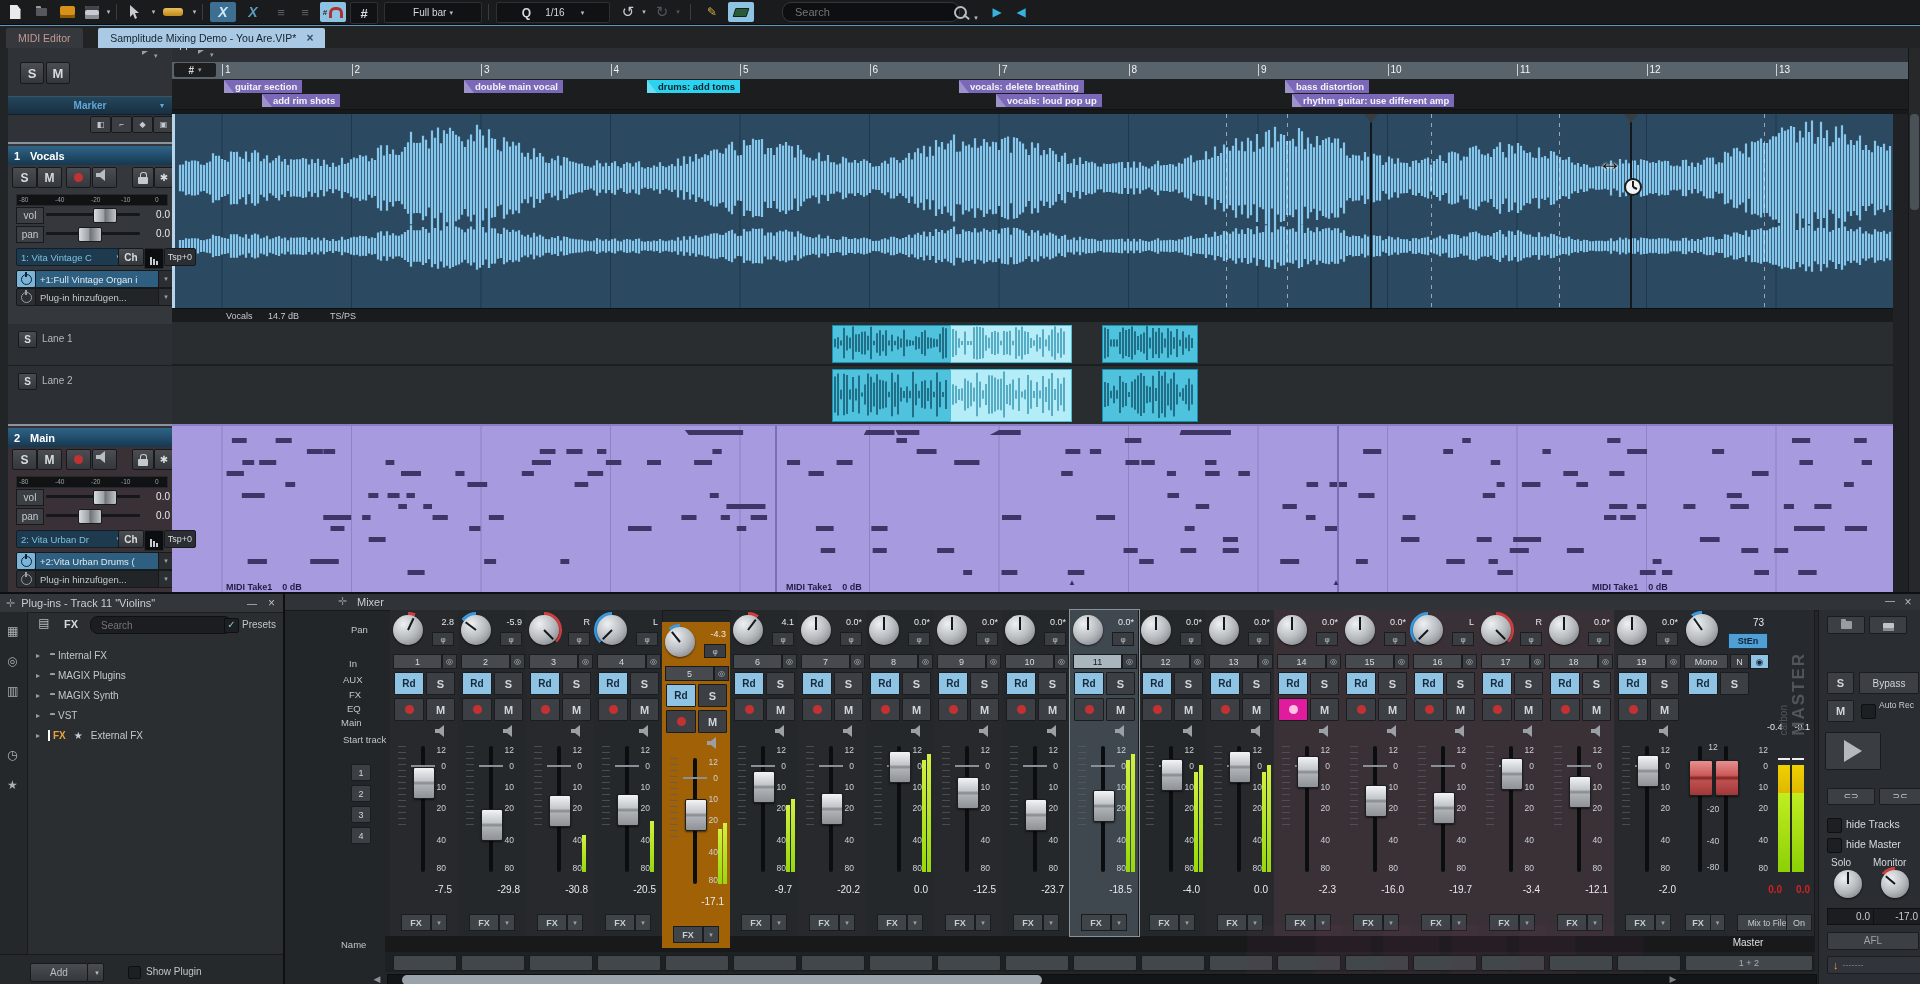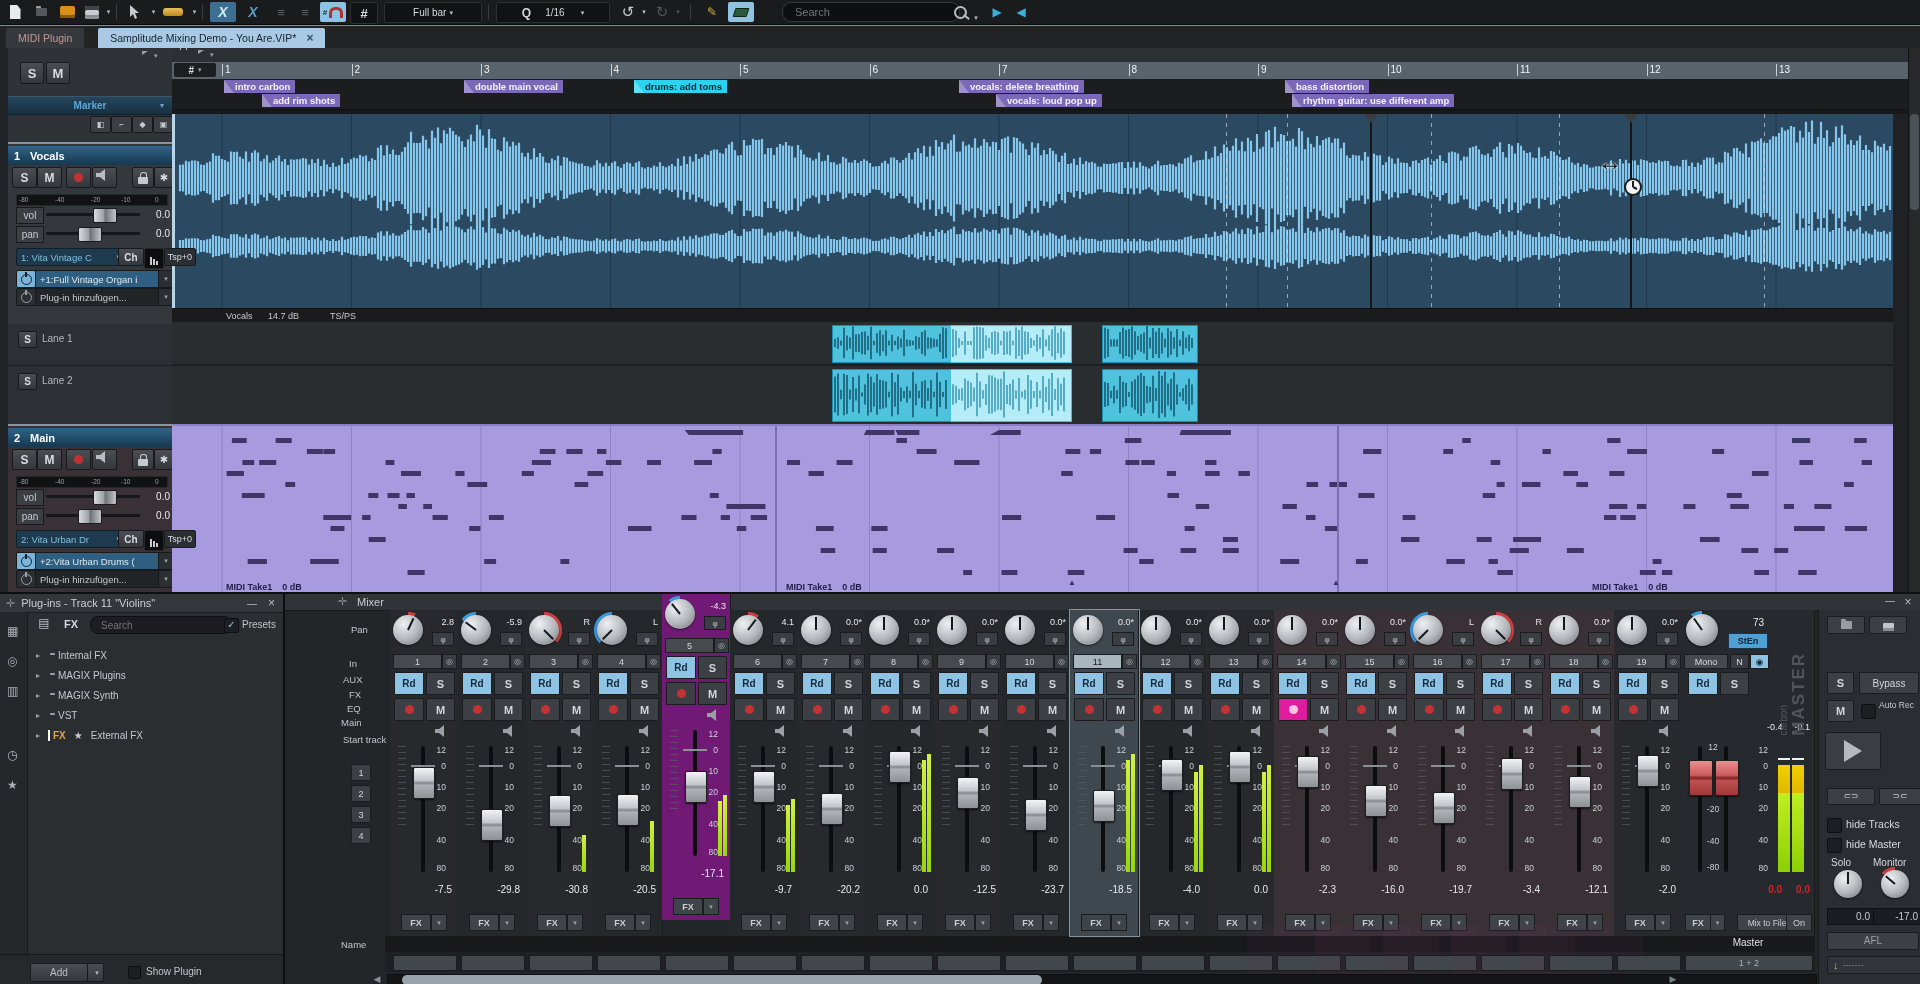--- a/index.html
+++ b/index.html
@@ -137,21 +137,21 @@
     <div class="tbtn" style="left:988px;width:18px;">
         <span style="color:#38b0e0;font-size:12px;">▶</span>
       </div>
     <div class="tbtn" style="left:1012px;width:18px;">
         <span style="color:#38b0e0;font-size:12px;">◀</span>
       </div>
   </div>
 
   <div id="tabbar" class="ab" style="left:0;top:25px;width:1920px;height:23px;background:#212325;border-top:1px solid #5f98bc;">
       <div style="position: absolute; left: 6px; top: 2px; height: 20px; display: flex; align-items: center; padding: 0px 12px; border-radius: 2px 2px 0px 0px; font-size: 10.5px; background: rgb(53, 56, 60); color: rgb(196, 154, 148);">
-        <div style="position: relative;">MIDI Plugin</div>
+        <div style="position: relative;">MIDI Editor</div>
       </div>
       <div style="position: absolute; left: 98.2px; top: 2px; height: 20px; display: flex; align-items: center; padding: 0px 12px; border-radius: 2px 2px 0px 0px; font-size: 10.5px; background: rgb(169, 201, 228); color: rgb(22, 34, 44);">
         <div style="position: relative;">Samplitude Mixing Demo - You Are.VIP*</div>
         <div style="position: relative; margin-left: 10px; color: rgb(49, 80, 106); font-size: 12px; font-weight: bold;">×</div>
       </div>
     </div>
 
   <div id="leftstrip" class="ab" style="left:0;top:48px;width:8px;height:544px;background:#222527;border-right:1px solid #141618;"></div>
   <div id="trackpanel" class="ab" style="left:8px;top:48px;width:164px;height:544px;background:#2f3337;">
       <div class="btn2" style="position: absolute; left: 12px; top: 14px; width: 22px; height: 20px; font-size: 13px;">S</div>
@@ -319,23 +319,23 @@
         <div style="position: absolute; left: 1218.5px; top: 2px; width: 30px; height: 12px; color: rgb(242, 244, 246); font-size: 10px;">10</div>
         <div style="position: absolute; left: 1345px; top: 2px; width: 1px; height: 12px; background: rgb(232, 235, 238); opacity: 0.8;"></div>
         <div style="position: absolute; left: 1348px; top: 2px; width: 30px; height: 12px; color: rgb(242, 244, 246); font-size: 10px;">11</div>
         <div style="position: absolute; left: 1474.5px; top: 2px; width: 1px; height: 12px; background: rgb(232, 235, 238); opacity: 0.8;"></div>
         <div style="position: absolute; left: 1477.5px; top: 2px; width: 30px; height: 12px; color: rgb(242, 244, 246); font-size: 10px;">12</div>
         <div style="position: absolute; left: 1604px; top: 2px; width: 1px; height: 12px; background: rgb(232, 235, 238); opacity: 0.8;"></div>
         <div style="position: absolute; left: 1607px; top: 2px; width: 30px; height: 12px; color: rgb(242, 244, 246); font-size: 10px;">13</div>
       </div>
       <div style="position: absolute; left: 0px; top: 31px; width: 1736px; height: 14px; background: rgb(27, 29, 31);"></div>
       <div style="position: absolute; left: 0px; top: 45px; width: 1736px; height: 16px; background: rgb(27, 29, 31); border-bottom: 1px solid rgb(16, 18, 20);"></div>
-      <div class="flag" style="position: absolute; left: 52px; top: 32px;">intro carbon</div>
+      <div class="flag" style="position: absolute; left: 52px; top: 32px;">guitar section</div>
       <div class="flag" style="position: absolute; left: 292px; top: 32px;">double main vocal</div>
-      <div class="flag sel" style="position: absolute; left: 462px; top: 32px;">drums: add toms</div>
+      <div class="flag sel" style="position: absolute; left: 475px; top: 32px;">drums: add toms</div>
       <div class="flag" style="position: absolute; left: 787px; top: 32px;">vocals: delete breathing</div>
       <div class="flag" style="position: absolute; left: 1113px; top: 32px;">bass distortion</div>
       <div class="flag" style="position: absolute; left: 90px; top: 46px;">add rim shots</div>
       <div class="flag" style="position: absolute; left: 824px; top: 46px;">vocals: loud pop up</div>
       <div class="flag" style="position: absolute; left: 1120px; top: 46px;">rhythm guitar: use different amp</div>
       <div style="position: absolute; left: 0px; top: 66px; width: 1736px; height: 194px; background: rgb(43, 74, 97); overflow: hidden;">
         <div style="position: absolute; left: 0px; top: 0px; width: 3px; height: 194px; background: rgb(184, 212, 232);"></div>
         <svg width="1736" height="194" style="position: absolute; left: 0px; top: 0px;">
           <path d="M50 0V194M179.5 0V194M309 0V194M438.5 0V194M568 0V194M697.5 0V194M827 0V194M956.5 0V194M1086 0V194M1215.5 0V194M1345 0V194M1474.5 0V194M1604 0V194M1733.5 0V194" stroke="rgba(8,20,32,.35)" stroke-width="1" fill="none"></path>
           <path d="M8 50.8124961344283V77.1875038655717M8 126.08836033612303V137.91163966387697M11 50.62041313128351V77.37958686871649M11 126.00225416229951V137.9977458377005M14 46.781803761093755V81.21819623890624M14 124.28149823773168V139.71850176226832M17 47.79903130434648V80.20096869565353M17 124.73749679160359V139.2625032083964M20 46.59810265326015V81.40189734673984M20 124.19914946525455V139.80085053474545M23 46.44813334616778V81.55186665383222M23 124.13192184483383V139.86807815516616M26 47.3570572915641V80.6429427084359M26 124.5393705100115V139.46062948998852M29 50.39354987221687V77.60645012778312M29 125.90055683926964V138.09944316073037M32 50.97357278231061V77.02642721768939M32 126.16056710931166V137.83943289068836M35 48.67909355598762V79.32090644401238M35 125.13200745613238V138.86799254386762M38 47.559654576324995V80.44034542367501M38 124.63018998249052V139.36981001750948M41 39.17537656673325V88.82462343326675M41 120.87172052991491V143.1282794700851M44 41.850196260154206V86.1498037398458M44 122.07077763386224V141.92922236613776M47 41.81876879390917V86.18123120609083M47 122.0566894593386V141.9433105406614M50 45.08141201471163V82.91858798528837M50 123.51925366176728V140.4807463382327M53 46.04078570534473V81.95921429465527M53 123.94931772998211V140.0506822700179M56 47.64876580130989V80.35123419869011M56 124.67013639369064V139.32986360630935M59 37.534363580125586V90.46563641987441M59 120.13609401867699V143.863905981323M62 37.90074223964859V90.0992577603514M62 120.30033272811833V143.69966727188168M65 37.83486558239859V90.16513441760141M65 120.27080181279936V143.72919818720064M68 42.65685320420815V85.34314679579185M68 122.43238247085193V141.56761752914807M71 44.77125658685662V83.22874341314338M71 123.38021846997022V140.6197815300298M74 37.58780718750111V90.41219281249889M74 120.16005149784533V143.83994850215467M77 47.801571221512546V80.19842877848745M77 124.7386353751608V139.26136462483922M80 38.68755659911286V89.31244340088713M80 120.65304261339541V143.34695738660457M83 36.33846986407393V91.66153013592607M83 119.60000373217107V144.39999626782893M86 38.53858963738928V89.46141036261072M86 120.58626432020898V143.41373567979102M89 47.36603546787462V80.63396453212539M89 124.5433952097369V139.4566047902631M92 44.826678251861736V83.17332174813826M92 123.40506266462768V140.59493733537232M95 41.286148451094014V86.71385154890598M95 121.81792861600766V142.18207138399234M98 48.717813418275675V79.28218658172432M98 125.14936463577875V138.85063536422126M101 46.4595017762729V81.5404982237271M101 124.13701803763958V139.86298196236044M104 44.04093236858993V83.95906763141008M104 123.05283175143687V140.94716824856314M107 41.4270958129137V86.5729041870863M107 121.88111191613373V142.11888808386627M110 47.39623378814815V80.60376621185185M110 124.55693238779055V139.44306761220946M113 45.06552488312593V82.93447511687407M113 123.5121318441599V140.4878681558401M116 50.941287572067154V77.05871242793285M116 126.1460944288577V137.85390557114232M119 45.22540866427387V82.77459133572613M119 123.58380388398484V140.41619611601516M122 45.852020858865345V82.14797914113466M122 123.86469900569826V140.13530099430173M125 45.27141804816516V82.72858195183484M125 123.60442878021196V140.39557121978802M128 45.15963286001997V82.84036713998003M128 123.55431817862964V140.44568182137036M131 44.071911292471825V83.92808870752818M131 123.066718855246V140.933281144754M134 44.81965553420562V83.18034446579438M134 123.40191454981631V140.59808545018367M137 50.53883096040733V77.46116903959268M137 125.96568284432053V138.03431715567947M140 45.19833750425756V82.80166249574245M140 123.57166853639131V140.42833146360869M143 49.10730619647794V78.89269380352206M143 125.32396484669701V138.676035153303M146 44.865279030110784V83.13472096988922M146 123.4223664617738V140.5776335382262M149 51.89975144374727V76.10024855625272M149 126.57575064719705V137.42424935280295M152 45.668583025315996V82.331416974684M152 123.78246825272787V140.21753174727215M155 50.58920840882923V77.41079159117076M155 125.9882658384407V138.0117341615593M158 52.95341262663487V75.04658737336513M158 127.0480815222846V136.9519184777154M161 48.62604396333653V79.37395603666347M161 125.1082266042543V138.8917733957457M164 52.647496511443094V75.3525034885569M164 126.91094671202622V137.0890532879738M167 51.27526637727638V76.72473362272362M167 126.29580906567561V137.70419093432437M170 43.636541234777866V84.36345876522213M170 122.87155296731422V141.12844703268578M173 49.876880113044415V78.12311988695558M173 125.66894625757163V138.33105374242837M176 48.659823830134165V79.34017616986583M176 125.1233693031636V138.8766306968364M179 45.254934098914475V82.74506590108552M179 123.59703942365132V140.40296057634868M182 43.3942608195662V84.6057391804338M182 122.76294450532278V141.23705549467724M185 44.297990787751516V83.70200921224848M185 123.16806483588861V140.8319351641114M188 41.064825668027396V86.9351743319726M188 121.71871495463297V142.28128504536704M191 42.525610202337404V85.4743897976626M191 122.3735494010478V141.6264505989522M194 41.53444450888148V86.46555549111852M194 121.92923374536066V142.07076625463935M197 47.37147988699916V80.62852011300083M197 124.54583581141341V139.4541641885866M200 44.31349632369427V83.68650367630573M200 123.1750155933802V140.82498440661982M203 46.116138243388335V81.88386175661167M203 123.9830964539327V140.0169035460673M206 33.66627155843064V94.33372844156936M206 118.4021217330896V145.5978782669104M209 31.316257266120985V96.68374273387901M209 117.34866705033009V146.6513329496699M212 41.41114801168992V86.58885198831008M212 121.87396290179203V142.12603709820797M215 31.300442418764703V96.6995575812353M215 117.34157763599796V146.65842236400204M218 39.93827740095577V88.06172259904423M218 121.21371055904913V142.78628944095087M221 35.59022289385638V92.40977710614362M221 119.2645826765563V144.7354173234437M224 40.84838370380023V87.15161629619976M224 121.62168924653113V142.37831075346887M227 40.9070054754853V87.0929945245147M227 121.64796797176928V142.35203202823072M230 37.84142808516128V90.15857191483872M230 120.27374362438265V143.72625637561737M233 32.91615106601655V95.08384893398345M233 118.06586082269708V145.93413917730294M236 28.20502212414702V99.79497787585298M236 115.95397543496246V148.04602456503756M239 17.800893405028177V110.19910659497182M239 111.29005566432298V152.70994433567702M242 28.795958658188688V99.20404134181132M242 116.21887801918803V147.78112198081197M245 28.907056708958976V99.09294329104102M245 116.26868059367126V147.73131940632874M248 28.67248799577561V99.32751200422439M248 116.16352910155459V147.8364708984454M251 21.660674535400787V106.33932546459921M251 113.0203023779383V150.9796976220617M254 25.848844254645343V102.15115574535466M254 114.89775776932377V149.1022422306762M257 34.5129798628126V93.4870201371874M257 118.78168062815737V145.21831937184263M260 16.40495847323644V111.59504152676357M260 110.66429172938186V153.33570827061814M263 23.692091790028776V104.30790820997123M263 113.93093769897841V150.06906230102157M266 13.441101634890153V114.55889836510985M266 109.33566625012317V154.66433374987682M269 29.347385988794187V98.65261401120581M269 116.4660695811836V147.5339304188164M272 16.274686781458826V111.72531321854117M272 110.60589407444706V153.39410592555294M275 19.84128624465543V108.15871375534456M275 112.20471452346622V151.79528547653376M278 13.751412326094588V114.2485876739054M278 109.47477104273206V154.52522895726796M281 17.083536097511093V110.91646390248891M281 110.96848169888429V153.0315183011157M284 20.692146483471127V107.30785351652887M284 112.58613463052154V151.41386536947846M287 22.51046124641617V105.48953875358383M287 113.40124124839346V150.59875875160654M290 27.279432422442945V100.72056757755706M290 115.5390559135089V148.46094408649108M293 33.076585703372615V94.92341429662739M293 118.13777979806359V145.86222020193642M296 25.392125835852475V102.60787416414752M296 114.69302192641663V149.30697807358337M299 20.545438771326076V107.45456122867392M299 112.52036910438756V151.47963089561244M302 27.144722375997084V100.85527762400292M302 115.47866865130904V148.52133134869095M305 10.800538785423797V117.1994612145762M305 108.15196566243135V155.84803433756863M308 15.468201478297502V112.5317985217025M308 110.24436617992646V153.75563382007354M311 21.585630619740897V106.4143693802591M311 112.98666200195282V151.01333799804718M314 33.74470880753365V94.25529119246636M314 118.43728325854957V145.56271674145043M317 15.15018006668921V112.84981993331078M317 110.10180485748137V153.89819514251863M320 24.29560076790692V103.70439923209308M320 114.2014762063031V149.7985237936969M323 24.990920286937722V103.00907971306228M323 114.51317116311002V149.48682883688997M326 35.8101088110951V92.18989118890491M326 119.36315222566333V144.63684777433667M329 37.13574304661983V90.86425695338016M329 119.95740205538131V144.0425979446187M332 23.31557261608996V104.68442738391005M332 113.7621532416955V150.2378467583045M335 27.61991647536361V100.38008352463639M335 115.69168669585265V148.30831330414736M338 32.54676100534968V95.45323899465032M338 117.90027217481193V146.09972782518807M341 27.867015837389758V100.13298416261024M341 115.80245537538161V148.1975446246184M344 31.456099673070113V96.54390032692989M344 117.41135502585902V146.58864497414098M347 28.81292633401901V99.18707366598099M347 116.22648421869818V147.77351578130182M350 38.670497270013094V89.3295027299869M350 120.64539532793691V143.3546046720631M353 42.86216259964281V85.1378374003572M353 122.52441771708126V141.47558228291874M356 38.688137650354335V89.31186234964566M356 120.65330308464159V143.3466969153584M359 45.29279633860135V82.70720366139865M359 123.61401215178681V140.38598784821318M362 34.33815654356312V93.66184345643688M362 118.70331155401105V145.29668844598893M365 43.01640318367926V84.98359681632074M365 122.59356004785622V141.40643995214378M368 39.11682183663357V88.88317816336644M368 120.84547185780126V143.15452814219876M371 42.55596011001844V85.44403988998155M371 122.38715453207723V141.61284546792277M374 48.623425192764394V79.37657480723561M374 125.10705267261852V138.89294732738148M377 48.93846611237551V79.06153388762449M377 125.2482779124442V138.7517220875558M380 44.54862556978742V83.45137443021258M380 123.28041835887022V140.71958164112976M383 46.20680802583251V81.79319197416748M383 124.02374152882147V139.97625847117854M386 41.653982646737916V86.34601735326208M386 121.98281980715838V142.01718019284164M389 51.55015106060396V76.44984893939605M389 126.41903323406385V137.58096676593615M392 43.08194546712773V84.91805453287228M392 122.62294107147105V141.37705892852895M395 43.81428191738581V84.18571808261419M395 122.95122982503501V141.04877017496497M398 47.323971836423816V80.67602816357618M398 124.52453909908654V139.47546090091348M401 47.632782283073226V80.36721771692677M401 124.6629713682742V139.3370286317258M404 48.84093792332128V79.15906207667872M404 125.20455837941988V138.7954416205801M407 49.67309079542015V78.32690920457985M407 125.57759242553317V138.42240757446683M410 49.45120032226272V78.54879967773728M410 125.47812428239364V138.52187571760638M413 52.00631958287722V75.99368041712279M413 126.62352257163461V137.37647742836538M416 52.248987319714715V75.75101268028529M416 126.73230466056177V137.26769533943823M419 53.37769367441046V74.62230632558955M419 127.23827647473573V136.76172352526427M422 51.544961902914665V76.45503809708534M422 126.41670705992726V137.58329294007274M425 46.35643130376107V81.64356869623893M425 124.09081403272049V139.9091859672795M428 49.249463630364176V78.75053636963582M428 125.38769059292187V138.61230940707813M431 52.47628418418341V75.52371581581659M431 126.83419635842705V137.16580364157295M434 48.75589217716441V79.24410782283559M434 125.16643442424612V138.83356557575388M437 52.03326472203193V75.96673527796807M437 126.63560142711776V137.36439857288224M440 48.70387806951302V79.29612193048698M440 125.14311775529895V138.85688224470107M443 47.28023769376334V80.71976230623666M443 124.50493413858356V139.49506586141644M446 52.2528848434777V75.7471151565223M446 126.73405182638656V137.26594817361345M449 53.782205515066096V74.2177944849339M449 127.41960936882273V136.58039063117727M452 49.95783411550248V78.04216588449752M452 125.70523598281146V138.29476401718856M455 48.221314386949174V79.77868561305083M455 124.92679610449446V139.07320389550554M458 49.25831944947773V78.74168055052228M458 125.39166044286932V138.60833955713068M461 52.47183284339192V75.52816715660808M461 126.83220092979637V137.1677990702036M464 48.450857994579565V79.54914200542044M464 125.0296949630874V138.9703050369126M467 47.21363659749209V80.7863634025079M467 124.47507847473784V139.52492152526216M470 53.30066818898976V74.69933181101024M470 127.20374780885747V136.79625219114251M473 54.48915163908903V73.51084836091097M473 127.73651625200543V136.26348374799457M476 53.0636042277932V74.9363957722068M476 127.09747775728661V136.9025222427134M479 53.73149898614597V74.26850101385402M479 127.39687885585855V136.60312114414145M482 51.51405174884146V76.48594825115853M482 126.40285078396342V137.5971492160366M485 52.806128069819145V75.19387193018085M485 126.98205741060859V137.01794258939142M488 48.343845099765886V79.65615490023411M488 124.98172366541229V139.0182763345877M491 51.98603807455038V76.01396192544962M491 126.61443086100535V137.38556913899467M494 53.32075025369653V74.67924974630347M494 127.21275011372603V136.78724988627397M497 51.72068988145098V76.27931011854902M497 126.49548167099526V137.50451832900472M500 50.01859152536275V77.98140847463725M500 125.73247206309365V138.26752793690636M503 52.26869632701285V75.73130367298715M503 126.74113973279886V137.25886026720113M506 44.398391434424965V83.60160856557503M506 123.21307202232843V140.78692797767155M509 51.720534551566786V76.27946544843321M509 126.49541204035752V137.50458795964246M512 42.30062659301464V85.69937340698536M512 122.27269467962725V141.72730532037275M515 50.09174432289588V77.90825567710412M515 125.76526469647057V138.23473530352942M518 42.52794609040736V85.47205390959263M518 122.37459652328606V141.62540347671393M521 47.60399710624615V80.39600289375386M521 124.65006766831723V139.34993233168277M524 39.965466422005946V88.03453357799405M524 121.22589874089923V142.77410125910077M527 44.82380483636874V83.17619516363126M527 123.40377458182047V140.59622541817953M530 43.357608898095435V84.64239110190456M530 122.746514333629V141.253485666371M533 40.372982454203445V87.62701754579655M533 121.40857834153948V142.59142165846052M536 41.28368562170088V86.71631437829912M536 121.81682458903833V142.18317541096167M539 36.77998954426538V91.22001045573461M539 119.79792634742931V144.2020736525707M542 35.53640141241504V92.46359858758495M542 119.24045580556536V144.75954419443462M545 35.47029025210719V92.52970974789281M545 119.21081976818598V144.78918023181402M548 38.72745048786523V89.27254951213477M548 120.67092608076717V143.32907391923283M551 39.643722830104714V88.3562771698953M551 121.08166885487452V142.91833114512548M554 34.30912384943481V93.69087615056519M554 118.6902968980225V145.3097031019775M557 30.549795623759167V97.45020437624083M557 117.00508079685756V146.99491920314244M560 27.790340006473507V100.20965999352649M560 115.76808345117777V148.23191654882223M563 36.14356712190073V91.85643287809927M563 119.51263353740377V144.4873664625962M566 41.614988573631095V86.3850114263689M566 121.96533970542083V142.03466029457917M569 40.960068193965405V87.03993180603459M569 121.67175470763966V142.32824529236035M572 25.94409658647492V102.05590341352507M572 114.94045709048876V149.05954290951124M575 31.61154450172406V96.38845549827593M575 117.48103719042803V146.51896280957197M578 31.04782648923311V96.9521735107669M578 117.22833601241484V146.77166398758516M581 24.83230655367845V103.16769344632155M581 114.44206845509723V149.55793154490277M584 26.017999122773617V101.98200087722638M584 114.97358581365714V149.02641418634286M587 25.71297373014697V102.28702626985303M587 114.83685029282451V149.1631497071755M590 25.0914328646191V102.9085671353809M590 114.5582285255189V149.4417714744811M593 40.3354840357057V87.66451596429431M593 121.39176870566118V142.60823129433882M596 34.031739815041206V93.9682601849588M596 118.56595233088055V145.43404766911945M599 34.077300623674596V93.9226993763254M599 118.58637614164724V145.41362385835276M602 40.95128538711862V87.04871461288138M602 121.66781758732904V142.33218241267096M605 33.24822009117996V94.75177990882004M605 118.2147193512186V145.7852806487814M608 29.90655032011928V98.09344967988072M608 116.71672945384657V147.28327054615343M611 31.489854531594546V96.51014546840545M611 117.42648651416307V146.57351348583694M614 27.973649201022752V100.02635079897725M614 115.85025653838952V148.14974346161048M617 31.463466125588084V96.53653387441192M617 117.4146572287119V146.5853427712881M620 32.23836170609325V95.76163829390674M620 117.76202421307629V146.23797578692373M623 43.44360661413627V84.55639338586373M623 122.78506503392316V141.21493496607684M626 31.044153920393207V96.9558460796068M626 117.22668968845213V146.77331031154787M629 35.839327712380474V92.16067228761952M629 119.37625035382572V144.62374964617428M632 40.5044503267345V87.4955496732655M632 121.4675122154327V142.5324877845673M635 43.28643546684211V84.71356453315789M635 122.7146090023775V141.2853909976225M638 43.78591445654868V84.21408554345132M638 122.93851337707355V141.06148662292645M641 46.48190539604208V81.51809460395792M641 124.14706103960506V139.85293896039494M644 44.711857003281665V83.28814299671834M644 123.35359107043661V140.6464089295634M647 38.402419433344406V89.5975805666556M647 120.52522250460267V143.47477749539735M650 47.299132041003574V80.70086795899643M650 124.51340401838091V139.48659598161908M653 46.74569370171209V81.2543062982879M653 124.26531096973301V139.734689030267M656 40.9853028529767V87.0146971470233M656 121.68306679616197V142.31693320383803M659 48.21285558557603V79.78714441442398M659 124.92300422801684V139.07699577198315M662 48.20640631787896V79.79359368212104M662 124.92011317698022V139.07988682301976M665 50.55999858707338V77.44000141292662M665 125.97517178041221V138.0248282195878M668 49.44424580339403V78.55575419660596M668 125.4750067394525V138.5249932605475M671 42.62587781954963V85.37412218045037M671 122.41849695359122V141.58150304640878M674 44.150697633896165V83.84930236610384M674 123.10203687036724V140.89796312963276M677 48.53300776847237V79.46699223152763M677 125.06652072379796V138.93347927620204M680 48.553225338269854V79.44677466173015M680 125.07558377232786V138.92441622767214M683 45.91986755481706V82.08013244518294M683 123.89511304181454V140.10488695818546M686 49.02888583789873V78.97111416210127M686 125.28881089285116V138.71118910714884M689 46.91694723694564V81.08305276305435M689 124.34207979587218V139.6579202041278M692 45.19081080072279V82.80918919927721M692 123.56829449687574V140.43170550312428M695 46.685511773306985V81.31448822669302M695 124.23833286389623V139.76166713610377M698 48.999431376282665V79.00056862371734M698 125.27560716867843V138.72439283132155M701 52.63743812470973V75.36256187529027M701 126.9064377800423V137.0935622199577M704 52.135277829309146V75.86472217069085M704 126.68133144072479V137.3186685592752M707 52.03054001071099V75.969459989289M707 126.63438000480147V137.36561999519853M710 48.72931025104758V79.27068974895242M710 125.15451838840063V138.84548161159935M713 46.73456742135426V81.26543257864574M713 124.26032332681397V139.739676673186M716 49.758482582480774V78.24151741751922M716 125.61587150249139V138.3841284975086M719 43.41007657303955V84.58992342696045M719 122.77003432584532V141.2299656741547M722 43.38880492293512V84.61119507706488M722 122.76049875855713V141.23950124144287M725 46.03529610483088V81.96470389516912M725 123.94685687457935V140.05314312542063M728 48.826891258523105V79.1731087414769M728 125.19826159864829V138.8017384013517M731 46.08064380734447V81.91935619265553M731 123.9671851550165V140.0328148449835M734 43.67402592206113V84.32597407793887M734 122.88835644782051V141.1116435521795M737 39.04910613004701V88.95089386995299M737 120.81511654105556V143.18488345894446M740 45.56102746866118V82.43897253133882M740 123.73425369284811V140.2657463071519M743 38.28449648957236V89.71550351042764M743 120.47236049532555V143.52763950467445M746 34.33177806583642V93.66822193416358M746 118.70045223640943V145.29954776359057M749 39.36453060353698V88.63546939646302M749 120.95651371882693V143.04348628117307M752 31.803609293348906V96.1963907066511M752 117.56713520046675V146.43286479953326M755 42.668530769161066V85.33146923083893M755 122.43761724134806V141.56238275865195M758 32.59242898794688V95.40757101205313M758 117.92074402907964V146.07925597092037M761 41.66576454774562V86.33423545225438M761 121.98810134898942V142.0118986510106M764 25.92131732600042V102.07868267399958M764 114.93024569786226V149.06975430213774M767 32.8714464816277V95.1285535183723M767 118.04582083659173V145.95417916340827M770 28.04778526283561V99.95221473716438M770 115.88348994540907V148.11651005459095M773 35.37948228664129V92.62051771335871M773 119.17011274918403V144.82988725081597M776 29.43692216696258V98.56307783303743M776 116.5062064886384V147.4937935113616M779 26.28186510429405V101.71813489570596M779 115.0918705639939V148.9081294360061M782 20.481728491499588V107.51827150850042M782 112.49180932377567V151.50819067622433M785 37.83974084514885V90.16025915485115M785 120.27298727541155V143.72701272458843M788 37.46508058747571V90.53491941252429M788 120.10503612542014V143.89496387457984M791 27.38352966107972V100.61647033892028M791 115.58572019289781V148.4142798071022M794 31.84734081798851V96.15265918201149M794 117.58673898737416V146.41326101262584M797 30.557674193636586V97.44232580636341M797 117.00861256956122V146.99138743043878M800 33.55812608481279V94.44187391518722M800 118.3536427276747V145.6463572723253M803 24.18520977920094V103.81479022079907M803 114.15199059067628V149.8480094093237M806 33.716583255845926V94.28341674415407M806 118.42467525262059V145.57532474737943M809 31.776142040048946V96.22385795995106M809 117.55482229381505V146.44517770618495M812 24.99609124059493V103.00390875940508M812 114.51548917681842V149.48451082318158M815 28.338223652426123V99.66177634757388M815 116.01368646488068V147.98631353511934M818 32.48942659214268V95.51057340785732M818 117.87457054130533V146.12542945869467M821 27.851083102005205V100.1489168979948M821 115.795313114692V148.204686885308M824 28.293482726546372V99.70651727345363M824 115.99363018776216V148.00636981223784M827 36.00116513014793V91.99883486985206M827 119.44879816179045V144.55120183820955M830 25.064151864659287V102.9358481353407M830 114.54599911174381V149.4540008882562M833 23.833943310233757V104.16605668976624M833 113.9945263114841V150.0054736885159M836 22.616442538503485V105.38355746149651M836 113.44875010346708V150.5512498965329M839 38.674165105914675V89.32583489408532M839 120.6470395302376V143.3529604697624M842 23.31300512104987V104.68699487895013M842 113.76100229564304V150.23899770435696M845 24.04783065805082V103.95216934194917M845 114.09040684671244V149.90959315328757M848 27.381449782160225V100.61855021783978M848 115.58478783338217V148.41521216661783M851 29.607992287027436V98.39200771297257M851 116.58289309418471V147.41710690581527M854 35.20606282146446V92.79393717853554M854 119.09237298893234V144.90762701106766M857 41.08269106770099V86.91730893229901M857 121.72672358207285V142.27327641792715M860 28.13814015172656V99.86185984827344M860 115.9239938611188V148.0760061388812M863 33.77489271824358V94.22510728175642M863 118.45081397714367V145.54918602285633M866 29.152502017578755V98.84749798242125M866 116.37870780098358V147.6212921990164M869 41.330899397124945V86.66910060287506M869 121.83798938491807V142.16201061508193M872 36.0294701089088V91.9705298910912M872 119.46148660054533V144.53851339945467M875 40.268729840327964V87.73127015967204M875 121.3618444111815V142.6381555888185M878 33.99219915075672V94.00780084924328M878 118.54822720551164V145.45177279448836M881 36.666448698427416V91.33355130157258M881 119.74702872688125V144.25297127311876M884 40.312034987480175V87.68796501251983M884 121.38125706335317V142.6187429366468M887 48.07862057238896V79.92137942761104M887 124.86282991176057V139.13717008823943M890 41.738763114851174V86.26123688514883M890 122.02082484458846V141.97917515541155M893 38.765057151750554V89.23494284824945M893 120.6877842404399V143.3122157595601M896 49.9949487609452V78.0050512390548M896 125.72187358249268V138.27812641750734M899 49.265710534238245V78.73428946576175M899 125.39497368776198V138.60502631223804M902 44.8501870478605V83.1498129521395M902 123.41560109042022V140.58439890957976M905 50.90286725216971V77.09713274783029M905 126.1288715268347V137.8711284731653M908 43.282301233843V84.717698766157M908 122.71275572551582V141.28724427448418M911 50.11786390233835V77.88213609766166M911 125.77697347346202V138.22302652653798M914 46.96223462466216V81.03776537533784M914 124.36238103864166V139.63761896135836M917 48.585510171337575V79.41448982866243M917 125.09005628370305V138.90994371629694M920 47.791198344756936V80.20880165524306M920 124.73398546489103V139.26601453510895M923 49.130621224609264V78.86937877539074M923 125.33441641103174V138.66558358896827M926 52.399442223578504V75.6005577764215M926 126.79974996229382V137.20025003770618M929 52.734013934069615V75.26598606593038M929 126.94973038423811V137.0502696157619M932 49.48534339411859V78.51465660588141M932 125.4934297973635V138.5065702026365M935 50.06997421615681V77.93002578384319M935 125.75550568310477V138.2444943168952M938 49.999962850176956V78.00003714982304M938 125.72412127766553V138.27587872233448M941 49.20364467724663V78.79635532275337M941 125.367151062214V138.63284893778598M944 49.523083583781485V78.47691641621851M944 125.51034781341929V138.4896521865807M947 48.27494975137254V79.72505024862745M947 124.95083954371873V139.04916045628127M950 48.04851724961962V79.95148275038038M950 124.849335318795V139.150664681205M953 54.004270715696805V73.9957292843032M953 127.51915583807099V136.480844161929M956 48.07962968891238V79.92037031108762M956 124.86328227434004V139.13671772565996M959 53.59684557108981V74.4031544289102M959 127.33651698014371V136.6634830198563M962 47.56120778301445V80.43879221698555M962 124.63088624755821V139.3691137524418M965 53.83742748321615V74.16257251678384M965 127.44436404420034V136.55563595579966M968 48.358706119803685V79.64129388019632M968 124.98838550198096V139.01161449801904M971 51.74480997199085V76.25519002800915M971 126.5062941253752V137.4937058746248M974 52.757787289846995V75.242212710153M974 126.96038740579348V137.03961259420652M977 54.392817951927505V73.6071820480725M977 127.6933321853468V136.3066678146532M980 52.1625473652435V75.8374526347565M980 126.69355571545398V137.30644428454602M983 50.146560786910875V77.85343921308913M983 125.78983759413246V138.21016240586755M986 46.81542976343901V81.18457023656099M986 124.29657196292094V139.70342803707908M989 51.45292143411159V76.54707856588841M989 126.37544753942933V137.62455246057067M992 51.057484469163015V76.94251553083699M992 126.19818269307308V137.80181730692692M995 51.08983932874986V76.91016067125014M995 126.21268659564649V137.7873134043535M998 49.893185156760424V78.10681484323958M998 125.6762554150995V138.3237445849005M1001 50.46872002657761V77.53127997342239M1001 125.93425380501755V138.06574619498244M1004 52.38706135930379V75.61293864069621M1004 126.79419991968791V137.2058000803121M1007 48.745164210820775V79.25483578917923M1007 125.16162533588518V138.83837466411484M1010 49.69979153673883V78.30020846326117M1010 125.58956172336568V138.41043827663432M1013 44.534522452473006V83.465477547527M1013 123.27409627179824V140.72590372820176M1016 43.49420191519671V84.50579808480329M1016 122.80774568612267V141.19225431387733M1019 41.27525802270494V86.72474197729505M1019 121.81304669983325V142.18695330016675M1022 48.25267051579686V79.74732948420315M1022 124.9408523001848V139.0591476998152M1025 46.500493846712054V81.49950615328794M1025 124.15539379335368V139.84460620664632M1028 46.05086982914615V81.94913017085385M1028 123.95383819927241V140.0461618007276M1031 45.73170996309672V82.26829003690328M1031 123.81076653518129V140.1892334648187M1034 37.346386509708005V90.653613490292M1034 120.05182843538634V143.94817156461366M1037 45.16465658981312V82.83534341018688M1037 123.55657019543347V140.44342980456653M1040 43.50989016693111V84.49010983306889M1040 122.81477835069326V141.18522164930675M1043 32.3950817071861V95.60491829281389M1043 117.83227800666963V146.16772199333036M1046 41.89275867215097V86.10724132784904M1046 122.0898573357918V141.9101426642082M1049 38.99466564622352V89.00533435377648M1049 120.79071218623812V143.20928781376188M1052 30.46240443842484V97.53759556157516M1052 116.96590543791459V147.03409456208541M1055 33.20968702213445V94.79031297786554M1055 118.19744590647406V145.80255409352594M1058 36.757229149544244V91.24277085045576M1058 119.78772341186466V144.21227658813535M1061 31.848770207714203V96.15122979228579M1061 117.58737974828568V146.41262025171432M1064 24.303622834919324V103.69637716508068M1064 114.20507230530866V149.79492769469135M1067 36.452371148820674V91.54762885117933M1067 119.65106292878168V144.34893707121833M1070 27.422340890351784V100.57765910964821M1070 115.6031183301577V148.39688166984232M1073 37.23260499357906V90.76739500642094M1073 120.00082292815614V143.99917707184386M1076 23.650524299621097V104.3494757003789M1076 113.91230399638187V150.08769600361813M1079 26.71591755450028V101.28408244549972M1079 115.28644580029322V148.71355419970678M1082 37.76447990522482V90.23552009477518M1082 120.23924961268699V143.760750387313M1085 20.022852027096683V107.97714797290331M1085 112.28610608111231V151.7138939188877M1088 34.698505476796555V93.30149452320344M1088 118.8648472827019V145.1351527172981M1091 32.73496855026248V95.26503144973752M1091 117.98464107425559V146.0153589257444M1094 17.857917771891472V110.14208222810853M1094 111.31561831153755V152.68438168846245M1097 16.00319598264271V111.99680401735729M1097 110.48419130256397V153.51580869743603M1100 33.554268040765606V94.4457319592344M1100 118.35191325965354V145.64808674034646M1103 12.755239868266294V115.2447601317337M1103 109.02821097542972V154.97178902457028M1106 27.42864646680563V100.57135353319437M1106 115.60594496787839V148.39405503212163M1109 20.040773598231418V107.95922640176857M1109 112.29413988886236V151.70586011113764M1112 20.99416315532777V107.00583684467223M1112 112.72152141445727V151.27847858554273M1115 27.0916037345541V100.9083962654459M1115 115.45485684652425V148.54514315347575M1118 26.72896552591378V101.27103447408622M1118 115.29229489092687V148.70770510907312M1121 24.651894185642604V103.3481058143574M1121 114.36119394528806V149.63880605471195M1124 32.44324276751052V95.55675723248947M1124 117.85386744750471V146.1461325524953M1127 14.090033456481052V113.90996654351895M1127 109.62656672187082V154.3734332781292M1130 17.281326246565982V110.71867375343402M1130 111.05714624846061V152.9428537515394M1133 35.248718736759756V92.75128126324024M1133 119.11149460613368V144.88850539386632M1136 23.523837764393456V104.47616223560655M1136 113.85551348059016V150.14448651940984M1139 29.821992973083965V98.17800702691603M1139 116.67882443621005V147.32117556378995M1142 33.13535248301325V94.86464751698675M1142 118.16412352686801V145.835876473132M1145 21.91500772439217V106.08499227560783M1145 113.13431380748614V150.86568619251386M1148 31.374429847350555V96.62557015264944M1148 117.37474441432956V146.62525558567043M1151 26.015283368875203V101.9847166311248M1151 114.97236840673716V149.02763159326284M1154 24.48708563444373V103.51291436555627M1154 114.28731424992304V149.71268575007696M1157 23.30728211662752V104.69271788337248M1157 113.758436810902V150.241563189098M1160 28.71478823502588V99.28521176497412M1160 116.18249127777023V147.81750872222977M1163 24.56189148951953V103.43810851048048M1163 114.32084790909497V149.67915209090503M1166 24.61489470394085V103.38510529605915M1166 114.34460797073211V149.6553920292679M1169 34.1967694994694V93.8032305005306M1169 118.63993115493456V145.36006884506546M1172 28.592196331361343V99.40780366863865M1172 116.12753628647232V147.87246371352768M1175 41.56608641890847V86.43391358109153M1175 121.94341804985552V142.05658195014448M1178 44.10091185443916V83.89908814556084M1178 123.07971910716239V140.9202808928376M1181 40.82051177421423V87.17948822578578M1181 121.60919493326844V142.39080506673156M1184 41.53076304453398V86.46923695546602M1184 121.92758343375661V142.0724165662434M1187 41.4515683409497V86.5484316590503M1187 121.89208235973607V142.10791764026393M1190 46.486809100091165V81.51319089990884M1190 124.149259251765V139.850740748235M1193 38.10575388632758V89.89424611367242M1193 120.39223450076753V143.60776549923247M1196 42.851561972666175V85.14843802733382M1196 122.51966571188484V141.48033428811516M1199 38.953795303755875V89.04620469624413M1199 120.7723909982354V143.22760900176462M1202 39.830219252147955V88.16978074785204M1202 121.16527069923873V142.83472930076127M1205 41.488600645958385V86.51139935404161M1205 121.90868304818824V142.09131695181176M1208 41.25122563178748V86.74877436821252M1208 121.80227355907715V142.19772644092285M1211 51.05294808364993V76.94705191635006M1211 126.19614914094652V137.80385085905348M1214 48.18460984559749V79.81539015440251M1214 124.91034234457818V139.0896576554218M1217 42.50039248252084V85.49960751747916M1217 122.36224490595762V141.63775509404238M1220 44.62467034239557V83.37532965760442M1220 123.31450739486698V140.68549260513302M1223 49.707839934200585V78.29216006579942M1223 125.59316962567613V138.40683037432387M1226 44.35849240592429V83.6415075940757M1226 123.19518625093158V140.80481374906842M1229 48.44291546420072V79.55708453579928M1229 125.02613451843482V138.97386548156518M1232 48.671562779460004V79.32843722054M1232 125.12863159079242V138.87136840920758M1235 49.095720793289686V78.90427920671031M1235 125.31877139009538V138.68122860990462M1238 52.798130551525034V75.20186944847497M1238 126.97847231620088V137.02152768379912M1241 46.95336178958691V81.0466382104131M1241 124.3584035608493V139.6415964391507M1244 46.156291072713486V81.84370892728651M1244 124.00109599811294V139.99890400188707M1247 48.90075520808264V79.09924479191736M1247 125.23137302431292V138.76862697568708M1250 46.02290938825369V81.97709061174632M1250 123.94130420852751V140.05869579147247M1253 44.867089231459246V83.13291076854075M1253 123.4231779313438V140.57682206865618M1256 43.46371850579439V84.53628149420561M1256 122.79408070949404V141.20591929050596M1259 50.51303014700313V77.48696985299688M1259 125.95411696244967V138.0458830375503M1262 47.10819228061108V80.89180771938892M1262 124.42781033268773V139.57218966731227M1265 44.98326461259698V83.01673538740302M1265 123.47525655047451V140.5247434495255M1268 41.18714508157281V86.81285491842719M1268 121.77354779518781V142.22645220481218M1271 47.00138208923116V80.99861791076884M1271 124.37992990206914V139.62007009793086M1274 48.944394151371945V79.05560584862806M1274 125.2509353092357V138.7490646907643M1277 38.600699611567165V89.39930038843283M1277 120.61410672242665V143.38589327757333M1280 37.379788290381555V90.62021170961845M1280 120.06680164741242V143.93319835258757M1283 38.23883377294194V89.76116622705806M1283 120.45189100166363V143.54810899833637M1286 39.56564738189175V88.43435261810825M1286 121.04666951602044V142.95333048397956M1289 46.60535149408925V81.39464850591075M1289 124.20239894562621V139.79760105437379M1292 42.49402709650906V85.50597290349094M1292 122.35939145705578V141.64060854294422M1295 42.67272485609275V85.32727514390726M1295 122.43949734928296V141.56050265071704M1298 33.70725651749129V94.29274348250871M1298 118.42049430094437V145.57950569905563M1301 32.86843421197608V95.13156578802392M1301 118.04447050881686V145.95552949118314M1304 31.754642555931248V96.24535744406876M1304 117.54518459403815V146.45481540596185M1307 35.44282017724356V92.55717982275644M1307 119.19850559669538V144.80149440330462M1310 40.244435011338744V87.75556498866126M1310 121.35095362577255V142.64904637422745M1313 41.3013605161178V86.6986394838822M1313 121.82474781757006V142.17525218242994M1316 39.57726601650148V88.42273398349852M1316 121.05187786946618V142.94812213053382M1319 42.99037250632611V85.00962749367389M1319 122.5818911235255V141.4181088764745M1322 35.00940938016606V92.99059061983394M1322 119.00421799800547V144.9957820019945M1325 32.77066060091621V95.22933939908378M1325 118.0006409590314V145.99935904096859M1328 28.35872667623942V99.64127332376057M1328 116.0228774755556V147.9771225244444M1331 37.957438462962074V90.04256153703793M1331 120.32574827650024V143.67425172349976M1334 43.50290409278692V84.49709590721308M1334 122.81164666228379V141.1883533377162M1337 29.90005932033627V98.09994067966373M1337 116.71381969532315V147.28618030467686M1340 31.697497866143998V96.302502133856M1340 117.5195680089611V146.4804319910389M1343 39.50752210742307V88.49247789257693M1343 121.0206133585V142.9793866415M1346 29.102366322273987V98.89763367772602M1346 116.3562331789504V147.64376682104958M1349 31.637743791213772V96.36225620878622M1349 117.49278169950962V146.50721830049036M1352 36.41931621066435V91.58068378933565M1352 119.63624519788402V144.36375480211598M1355 39.04976919265715V88.95023080734285M1355 120.81541377601872V143.18458622398128M1358 38.24728840134595V89.75271159865406M1358 120.4556810074999V143.54431899250008M1361 43.48355806585143V84.51644193414856M1361 122.80297430538168V141.19702569461833M1364 44.10112586616631V83.89887413383369M1364 123.07981504345386V140.92018495654614M1367 33.497952710073264V94.50204728992674M1367 118.32666845623973V145.67333154376027M1370 43.336563784070066V84.66343621592993M1370 122.73708031699692V141.26291968300308M1373 42.00341744044445V85.99658255955555M1373 122.13946299054406V141.86053700945592M1376 44.504909156327045V83.49509084367295M1376 123.26082134593972V140.73917865406028M1379 36.93060330062333V91.06939669937667M1379 119.86544285890011V144.1345571410999M1382 37.64129428603766V90.35870571396234M1382 120.18402847305137V143.81597152694863M1385 41.47666682312276V86.52333317687723M1385 121.90333340346882V142.09666659653118M1388 43.101490931779026V84.89850906822097M1388 122.63170283148715V141.36829716851284M1391 45.912988043375705V82.0870119566243M1391 123.89202912289255V140.10797087710745M1394 45.606100045212244V82.39389995478776M1394 123.75445864095721V140.2455413590428M1397 43.005876021725854V84.99412397827415M1397 122.58884097525642V141.41115902474357M1400 48.61885701689695V79.38114298310305M1400 125.10500486964347V138.89499513035653M1403 50.64775239699357V77.35224760300643M1403 126.01450969520401V137.98549030479597M1406 48.90180924615307V79.09819075384694M1406 125.23184552413758V138.76815447586242M1409 52.80616200576808V75.19383799423191M1409 126.98207262327534V137.01792737672466M1412 50.01661629083044V77.98338370916956M1412 125.73158661313089V138.2684133868691M1415 50.80747819767507V77.19252180232493M1415 126.08611091619917V137.91388908380083M1418 53.491525087434056V74.50847491256594M1418 127.2893043495394V136.7106956504606M1421 53.606624303255394V74.39337569674461M1421 127.34090054973518V136.65909945026482M1424 52.16007950755257V75.83992049244743M1424 126.69244943442011V137.30755056557987M1427 52.21385591964245V75.78614408035754M1427 126.71655610190868V137.28344389809132M1430 52.378309469230146V75.62169053076985M1430 126.79027665862041V137.2097233413796M1433 53.24679928577209V74.75320071422792M1433 127.17959967982887V136.82040032017113M1436 52.2276111597906V75.7723888402094M1436 126.72272224404406V137.27727775595594M1439 46.491491573324645V81.50850842667535M1439 124.15135829149035V139.84864170850963M1442 53.47208725478767V74.52791274521233M1442 127.28059083835309V136.7194091616469M1445 51.407676603442745V76.59232339655725M1445 126.35516537395709V137.6448346260429M1448 45.08114831371006V82.91885168628994M1448 123.51913545097348V140.48086454902653M1451 49.479968684417315V78.52003131558268M1451 125.4910204447388V138.5089795552612M1454 45.74703696861889V82.25296303138111M1454 123.81763726179467V140.1823627382053M1457 49.17391354778978V78.82608645221022M1457 125.35382331452645V138.64617668547353M1460 46.46637937048956V81.53362062951044M1460 124.140101097116V139.859898902884M1463 46.46891121105061V81.53108878894939M1463 124.14123606012613V139.85876393987385M1466 50.91140057450154V77.08859942549846M1466 126.13269680925931V137.8673031907407M1469 45.24204573413314V82.75795426586686M1469 123.59126188081831V140.4087381191817M1472 46.099691486810784V81.90030851318922M1472 123.97572376994967V140.02427623005033M1475 46.83788989945803V81.16211010054198M1475 124.30664029975705V139.69335970024295M1478 48.770345117484226V79.22965488251577M1478 125.17291332852741V138.82708667147259M1481 48.04411754375334V79.95588245624666M1481 124.84736303685494V139.15263696314506M1484 49.12220478472821V78.87779521527179M1484 125.33064352418852V138.6693564758115M1487 46.25116223223789V81.74883776776211M1487 124.04362444893422V139.95637555106578M1490 47.4395954096577V80.5604045903423M1490 124.57637035605345V139.42362964394655M1493 46.76073952786402V81.23926047213598M1493 124.2720556504218V139.7279443495782M1496 47.02130113845554V80.97869886154446M1496 124.3888591310318V139.6111408689682M1499 51.595901839729535V76.40409816027046M1499 126.43954220401669V137.56045779598333M1502 52.359282941121336V75.64071705887866M1502 126.78174752533026V137.21825247466975M1505 51.58254162958172V76.41745837041829M1505 126.43355314429525V137.56644685570475M1508 52.46223494094957V75.53776505905043M1508 126.82789842180497V137.17210157819503M1511 46.01307105618708V81.98692894381293M1511 123.93689392173904V140.06310607826097M1514 45.761554496695084V82.23844550330492M1514 123.82414511920814V140.17585488079186M1517 51.999827247119484V76.00017275288052M1517 126.62061221422597V137.37938778577401M1520 48.57289833169036V79.42710166830965M1520 125.08440270041292V138.9155972995871M1523 52.89594475611213V75.10405524388787M1523 127.02232006308475V136.97767993691525M1526 48.66301210635564V79.33698789364436M1526 125.12479853043529V138.8752014695647M1529 50.73057125473102V77.26942874526898M1529 126.05163539005183V137.94836460994816M1532 45.730662792782006V82.269337207218M1532 123.81029711400572V140.18970288599428M1535 43.52224119423222V84.47775880576778M1535 122.8203150181041V141.1796849818959M1538 43.64626024879716V84.35373975120284M1538 122.87590976670218V141.12409023329784M1541 43.60058055577143V84.39941944422857M1541 122.85543266293202V141.14456733706797M1544 50.17306444491608V77.82693555508392M1544 125.80171854427272V138.19828145572728M1547 48.140102281485184V79.85989771851482M1547 124.89039067790715V139.10960932209284M1550 48.641956443941126V79.35804355605887M1550 125.11535978521499V138.884640214785M1553 37.80095412718617V90.19904587281383M1553 120.25560012598001V143.74439987402M1556 38.668653600555146V89.33134639944485M1556 120.64456885542127V143.35543114457872M1559 42.60368423515888V85.39631576484112M1559 122.40854810541605V141.59145189458394M1562 34.13924010205238V93.86075989794762M1562 118.61414211471313V145.38585788528687M1565 33.80332212977204V94.19667787022796M1565 118.46355819610471V145.5364418038953M1568 37.12857697353776V90.87142302646224M1568 119.95418967779278V144.04581032220722M1571 39.44165793846858V88.55834206153142M1571 120.99108804138247V143.00891195861755M1574 29.530443335413324V98.46955666458668M1574 116.54812977104736V147.45187022895266M1577 43.26476679288864V84.73523320711135M1577 122.70489545888111V141.2951045411189M1580 27.600676337464407V100.3993236625356M1580 115.68306180644956V148.31693819355044M1583 28.198776130912883V99.80122386908712M1583 115.95117550696095V148.04882449303906M1586 26.657673215281235V101.34232678471876M1586 115.26033626891918V148.73966373108084M1589 24.554472663712545V103.44552733628746M1589 114.31752222856079V149.6824777714392M1592 29.107593961543174V98.89240603845683M1592 116.35857660345039V147.6414233965496M1595 29.036255194920145V98.96374480507986M1595 116.32659715634351V147.67340284365648M1598 25.605463005780436V102.39453699421956M1598 114.78865583017743V149.21134416982255M1601 22.240404705181717V105.75959529481828M1601 113.28018141956422V150.71981858043577M1604 22.38850155422768V105.61149844577233M1604 113.34656966224V150.65343033776M1607 19.101852476590132V108.89814752340988M1607 111.87324421364386V152.12675578635614M1610 13.51119395503784V114.48880604496216M1610 109.36708694536179V154.6329130546382M1613 16.771563151544193V111.2284368484558M1613 110.82863175758877V153.17136824241123M1616 15.473740705215931V112.52625929478407M1616 110.24684928164852V153.7531507183515M1619 11.88664563797839V116.11335436202161M1619 108.63884114805927V155.36115885194073M1622 12.884203942263035V115.11579605773696M1622 109.08602245687653V154.91397754312345M1625 28.538733522125725V99.46126647787428M1625 116.1035701995736V147.8964298004264M1628 16.790764377175975V111.20923562282402M1628 110.83723920356164V153.16276079643836M1631 23.55714825004231V104.4428517499577M1631 113.87044576726035V150.12955423273965M1634 7.658304899227538V120.34169510077245M1634 106.74337805827442V157.2566219417256M1637 18.032978247476827V109.96702175252318M1637 111.39409369714478V152.6059063028552M1640 6.501564149546503V121.49843585045349M1640 106.22483910152084V157.77516089847916M1643 29.81621363104167V98.18378636895832M1643 116.67623369667385V147.32376630332615M1646 23.03177100741025V104.96822899258976M1646 113.63493183090804V150.36506816909196M1649 7.811189874226599V120.1888101257734M1649 106.81191270223951V157.1880872977605M1652 24.050056909586054V103.94994309041394M1652 114.09140482153857V149.9085951784614M1655 16.170801301587304V111.8291986984127M1655 110.55932472140121V153.4406752785988M1658 32.28840416994324V95.71159583005675M1658 117.78445704169869V146.2155429583013M1661 28.164205967465087V99.83579403253492M1661 115.93567853713952V148.06432146286048M1664 12.442706696432175V115.55729330356783M1664 108.88810989840063V155.11189010159939M1667 23.838051057878083V104.16194894212191M1667 113.99636771560051V150.0036322843995M1670 11.161052620169798V116.8389473798302M1670 108.31357531248992V155.68642468751008M1673 20.364850796237924V107.63514920376207M1673 112.43941587417562V151.5605841258244M1676 30.416493985479875V97.58350601452013M1676 116.9453248900427V147.0546751099573M1679 25.885836299931256V102.11416370006874M1679 114.91434041031401V149.08565958968597M1682 31.072208129996234V96.92779187000377M1682 117.23926571344658V146.7607342865534M1685 26.715532788427083V101.28446721157292M1685 115.28627331895007V148.71372668104993M1688 21.51668417463206V106.48331582536794M1688 112.95575497483506V151.04424502516494M1691 35.91685364052823V92.08314635947177M1691 119.41100335609886V144.58899664390114M1694 30.91266002919778V97.08733997080222M1694 117.16774415101969V146.8322558489803M1697 36.082830802677606V91.9171691973224M1697 119.48540691154514V144.51459308845486M1700 38.306556038232415V89.69344396176758M1700 120.48224925851798V143.51775074148202M1703 26.86460750680711V101.13539249319288M1703 115.35309991684457V148.64690008315543M1706 31.682898133378018V96.31710186662198M1706 117.51302330116945V146.48697669883055M1709 33.03944393882964V94.96055606117037M1709 118.12113004154432V145.87886995845568M1712 29.722102446247476V98.27789755375252M1712 116.6340459241799V147.3659540758201M1715 36.42296145299428V91.57703854700571M1715 119.63787927203192V144.3621207279681M1718 32.09622575438627V95.90377424561373M1718 117.69830809679384V146.30169190320615" stroke="#85c6ec" stroke-width="2.2" fill="none"></path>
@@ -630,21 +630,21 @@
           <div class="scl" style="position: absolute; left: 40px; top: 91px; width: 16px; height: 10px;">40</div>
           <div class="scl" style="position: absolute; left: 40px; top: 119px; width: 16px; height: 10px;">80</div>
           <div class="fhandle" style="position: absolute; left: 23px; top: 50px; width: 20px; height: 30px;"></div>
           <div class="meter" style="position: absolute; left: 56px; top: 77px; width: 4px; height: 51px;"></div>
         </div>
         <div style="position: absolute; left: 0px; top: 274px; width: 62px; height: 12px; color: rgb(232, 235, 238); font-size: 10px; text-align: right;">-20.5</div>
         <div style="position: absolute; left: 11px; top: 304px; width: 28px; height: 15px; background: rgb(63, 68, 73); border: 1px solid rgb(26, 28, 31); color: rgb(200, 205, 210); font-size: 9px; font-weight: bold; display: flex; align-items: center; justify-content: center;">FX</div>
         <div style="position: absolute; left: 41px; top: 304px; width: 14px; height: 15px; background: rgb(63, 68, 73); border: 1px solid rgb(26, 28, 31); color: rgb(154, 160, 166); font-size: 7px; display: flex; align-items: center; justify-content: center;">▾</div>
       </div>
       <div style="position: absolute; left: 312px; top: 361px; width: 62px; height: 14px; background: rgb(66, 71, 76); border: 1px solid rgb(26, 28, 31); border-radius: 2px;"></div>
-      <div style="position: absolute; left: 377px; top: 0; width: 68px; height: 326px; background: #701a75; border-right: 1px solid rgb(23, 25, 28);">
+      <div style="position: absolute; left: 377px; top: 28px; width: 68px; height: 326px; background: #a16207; border-right: 1px solid rgb(23, 25, 28);">
         <div style="position: absolute; left: 3px; top: 5px; width: 30px; height: 30px;">
           <div class="ring" style="position: absolute; left: -3px; top: -3px; width: 36px; height: 36px; background: conic-gradient(from 321.3deg, rgb(58, 154, 224) 0deg, rgb(58, 154, 224) 38.7deg, transparent 38.7deg, transparent 360deg);"></div>
           <div class="knob" style="position: absolute; left: 0px; top: 0px; width: 30px; height: 30px;">
             <div class="ptrw" style="position: absolute; left: 0px; top: 0px; width: 30px; height: 30px; transform: rotate(-38.7deg);"></div>
           </div>
         </div>
         <div style="position: absolute; left: 34px; top: 7px; width: 30px; height: 11px; color: rgb(230, 233, 235); font-size: 9px; text-align: right;">-4.3</div>
         <div style="position: absolute; left: 42px; top: 22px; width: 20px; height: 12px; background: rgb(58, 62, 67); border: 1px solid rgb(26, 28, 31); color: rgb(192, 197, 202); font-size: 8px; display: flex; align-items: center; justify-content: center;">φ</div>
         <div style="position: absolute; left: 3px; top: 44px; width: 47px; height: 13px; background: rgb(70, 73, 78); color: rgb(216, 220, 222); border: 1px solid rgb(26, 28, 31); font-size: 9px; display: flex; align-items: center; justify-content: center;">5</div>
         <div style="position: absolute; left: 52px; top: 44px; width: 13px; height: 13px; background: rgb(58, 62, 67); border: 1px solid rgb(26, 28, 31); color: rgb(184, 189, 194); font-size: 8px; display: flex; align-items: center; justify-content: center;">◎</div>

